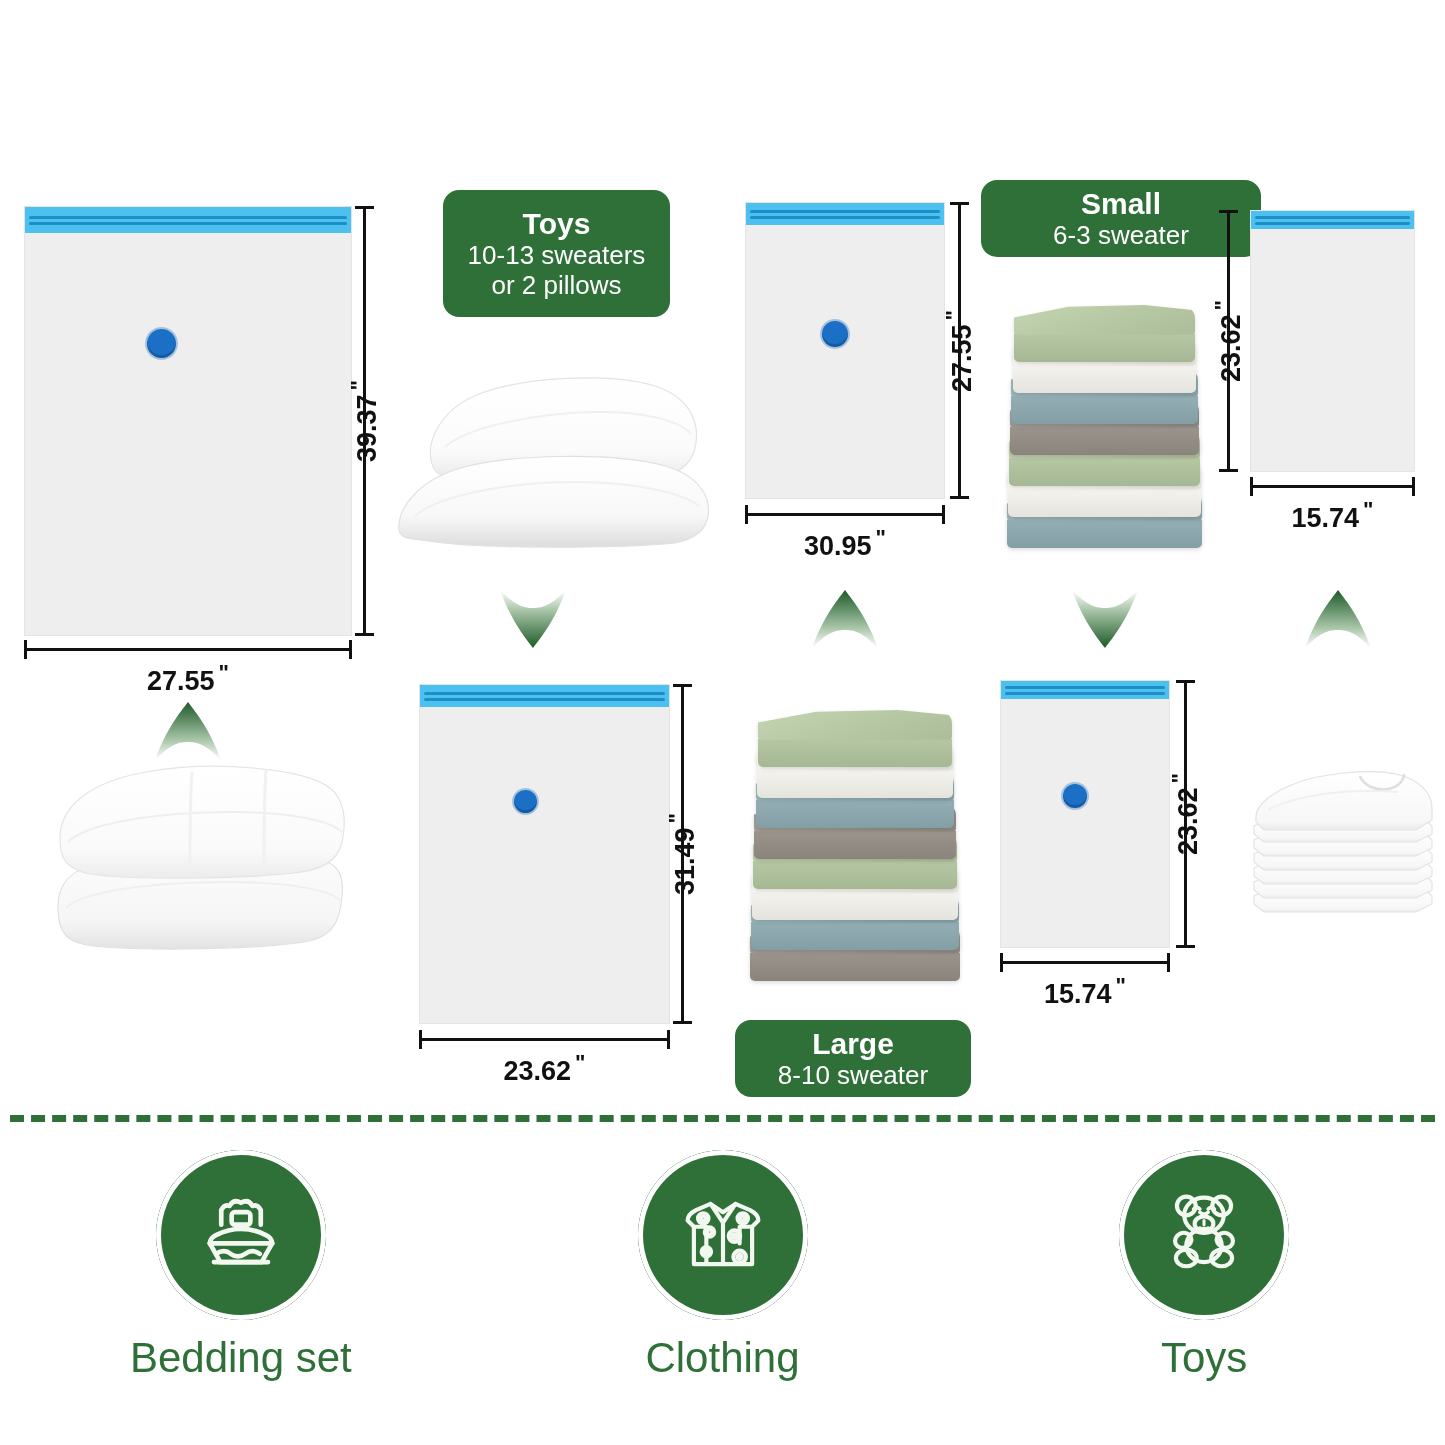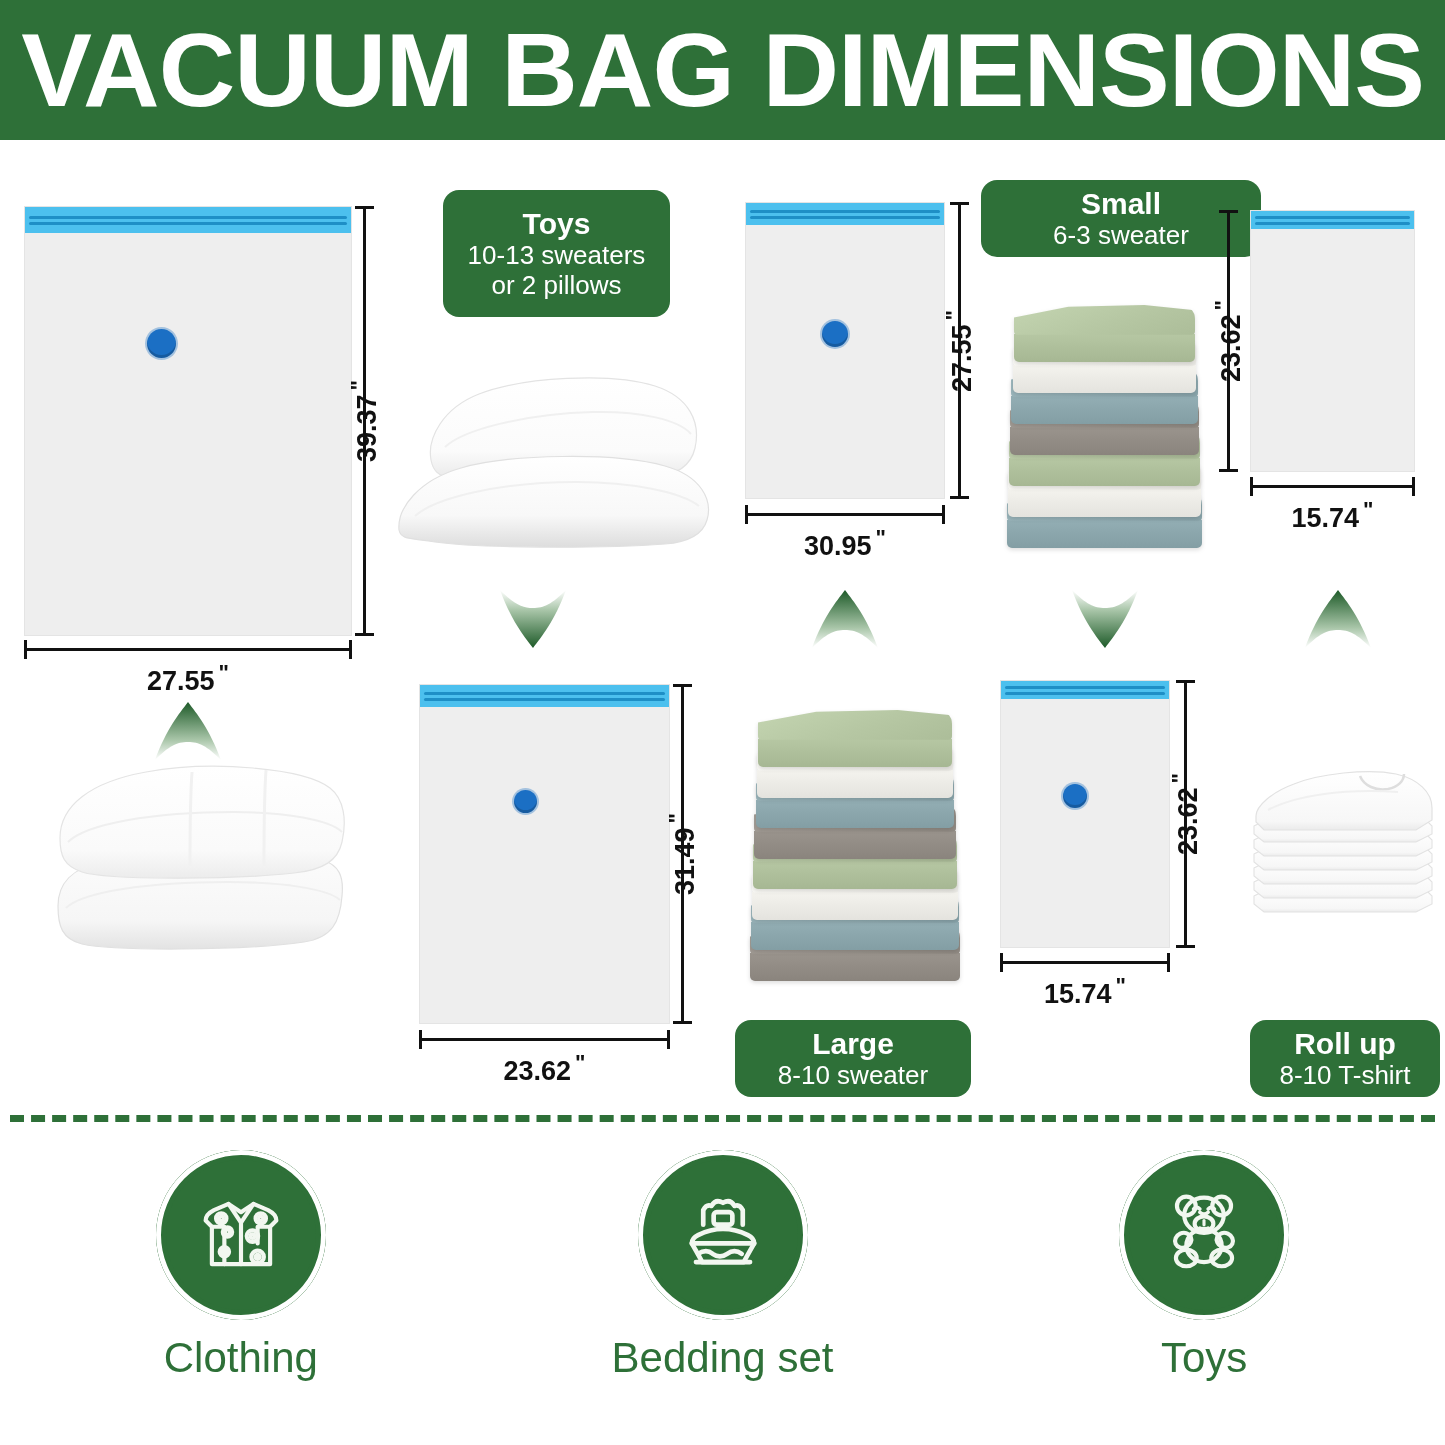--- a/index.html
+++ b/index.html
@@ -124,23 +124,20 @@
   .cat .label {
     margin-top: 14px; color: #2e7038; font-size: 42px; font-weight: 400;
     font-family: "Liberation Sans", sans-serif;
   }
 </style>
 </head>
 <body>
 
 <div id="root">
 
-  <div class="header">
-    <h1>VACUUM BAG DIMENSIONS</h1>
-  </div>
 
   <div class="bag" style="left:24px; top:206px; width:328px; height:430px;">
     <div class="zip" style="height:26px;">
       <i></i>
         <i></i>
     </div>
     <div class="valve" style="left:122px; top:122px; width:29px; height:29px;"></div>
   </div>
   <div class="dim-v" style="left:355px; top:206px; height:430px;">
     <div class="line"></div>
@@ -445,30 +442,42 @@
         <path d="M6 80 L22 72 L176 72 L184 80 L184 88 L168 96 L16 96 L6 88 Z"></path>
         <path d="M6 66 L22 58 L176 58 L184 66 L184 74 L168 82 L16 82 L6 74 Z"></path>
       </g>
 
       <path d="M8 56 C8 46 24 32 46 24 C70 14 120 8 148 14 C170 19 184 32 184 48 L184 60 L168 70 L16 70 L8 62 Z" fill="url(#ts1)" stroke="#e2e2e2" stroke-width="1.2"></path>
       <path d="M112 16 C116 26 128 31 140 29 C150 27 156 21 156 14" fill="none" stroke="#dedede" stroke-width="2.5"></path>
       <path d="M20 50 C46 36 96 28 150 32" fill="none" stroke="#f0f0f0" stroke-width="2"></path>
     </svg>
   </div>
 
-  <div class="pill" style="left:1250px; top:1020px; width:190px; height:77px;">
-    <div class="title">Roll up</div>
-    <div class="sub">8-10 T-shirt</div>
-  </div>
 
   <div class="divider" style="top:1115px;"></div>
 
   <div class="cats">
 
 
+
+    <div class="cat">
+      <div class="circle">
+        <span>
+          <svg viewBox="0 0 100 100" width="104" height="104" fill="none" stroke="#f2f7f0" stroke-width="4.5" stroke-linecap="round" stroke-linejoin="round">
+            <path d="M31 42 V28 q3 -6 8 -4 q4 -7 11 -3 q7 -4 11 3 q5 -2 8 4 V42"></path>
+            <rect x="41" y="30" width="18" height="12" rx="3"></rect>
+            <path d="M26 52 q24 -12 48 0 q6 3 6 8 H20 q0 -5 6 -8 Z"></path>
+            <path d="M20 60 q8 14 10 18 h40 q2 -4 10 -18"></path>
+            <path d="M26 70 q8 -5 14 0 q7 5 14 0 q7 -5 14 0"></path>
+            <path d="M24 78 h52"></path>
+          </svg>
+        </span>
+      </div>
+      <div class="label">Bedding set</div>
+    </div>
 
     <div class="cat">
       <div class="circle">
         <span>
           <svg viewBox="0 0 100 100" width="104" height="104" fill="none" stroke="#f2f7f0" stroke-width="4" stroke-linecap="round" stroke-linejoin="round">
             <path d="M38 22 L50 30 L62 22 L76 28 q8 4 8 10 L78 44 V80 H22 V44 L16 38 q0 -6 8 -10 Z"></path>
             <path d="M38 22 L50 40 L62 22"></path>
             <path d="M50 40 V80"></path>
             <path d="M22 44 h12 V80"></path>
             <path d="M78 44 h-12 V60"></path>
@@ -486,36 +495,20 @@
               <circle cx="66" cy="73" r="2"></circle>
           </svg>
         </span>
       </div>
       <div class="label">Clothing</div>
     </div>
 
     <div class="cat">
       <div class="circle">
         <span>
-          <svg viewBox="0 0 100 100" width="104" height="104" fill="none" stroke="#f2f7f0" stroke-width="4.5" stroke-linecap="round" stroke-linejoin="round">
-            <path d="M31 42 V28 q3 -6 8 -4 q4 -7 11 -3 q7 -4 11 3 q5 -2 8 4 V42"></path>
-            <rect x="41" y="30" width="18" height="12" rx="3"></rect>
-            <path d="M26 52 q24 -12 48 0 q6 3 6 8 H20 q0 -5 6 -8 Z"></path>
-            <path d="M20 60 q8 14 10 18 h40 q2 -4 10 -18"></path>
-            <path d="M26 70 q8 -5 14 0 q7 5 14 0 q7 -5 14 0"></path>
-            <path d="M24 78 h52"></path>
-          </svg>
-        </span>
-      </div>
-      <div class="label">Bedding set</div>
-    </div>
-
-    <div class="cat">
-      <div class="circle">
-        <span>
           <svg viewBox="0 0 100 100" width="104" height="104" fill="none" stroke="#f2f7f0" stroke-width="4" stroke-linecap="round" stroke-linejoin="round">
             <circle cx="33" cy="24" r="9"></circle>
             <circle cx="67" cy="24" r="9"></circle>
             <ellipse cx="50" cy="33" rx="19" ry="17"></ellipse>
             <ellipse cx="50" cy="41" rx="9" ry="7"></ellipse>
             <path d="M46 30 q4 4 8 0" stroke-width="3.5"></path>
             <path d="M40 27 q3 -3 6 0" stroke-width="3.5"></path>
             <path d="M54 27 q3 -3 6 0" stroke-width="3.5"></path>
             <path d="M50 38 v4" stroke-width="3"></path>
             <path d="M46 45 q4 3 8 0" stroke-width="3"></path>

